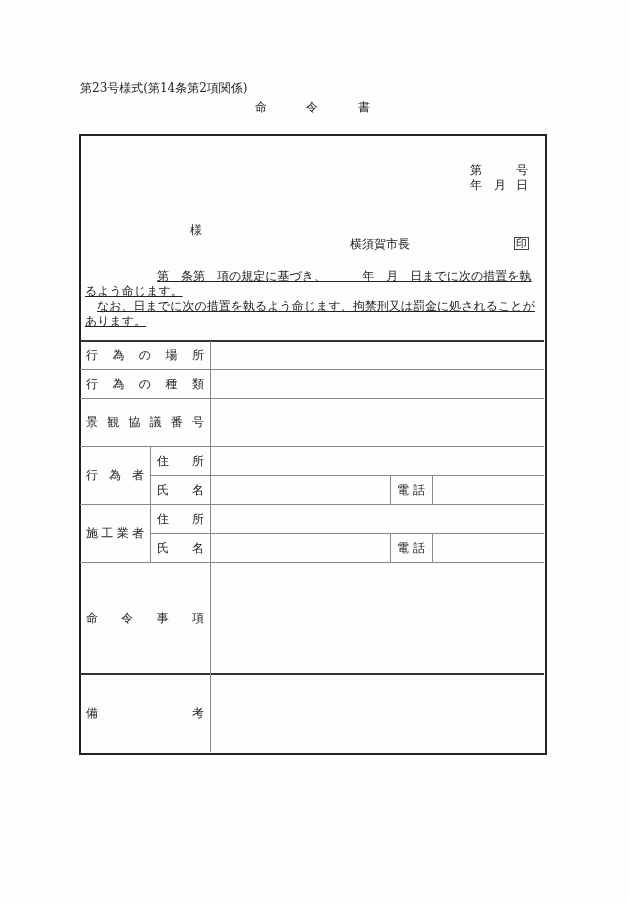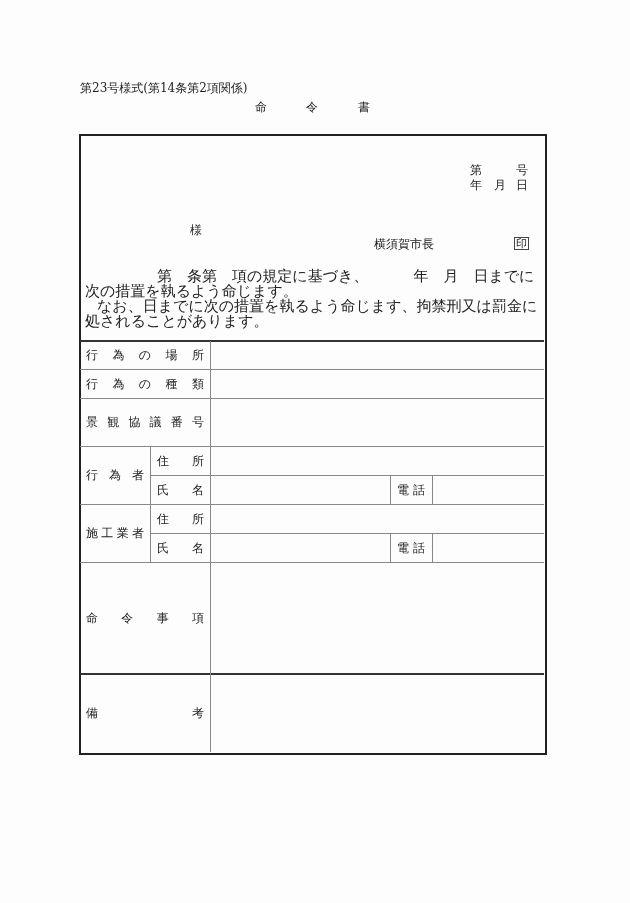--- a/index.html
+++ b/index.html
@@ -8,41 +8,41 @@
   .abs { position:absolute; white-space:nowrap; line-height:1; }
   .form-no { left:80px; top:82px; font-size:12px; }
   .title { top:101px; font-size:12px; }
   .box { position:absolute; left:79px; top:134px; width:464px; height:617px;
          border:2px solid #222; box-sizing:content-box; }
   .hline { position:absolute; height:0; border-top:1px solid #888; }
   .hline.thick { border-top:2px solid #333; }
   .vline { position:absolute; width:0; border-left:1px solid #888; }
   .lbl { position:absolute; display:flex; justify-content:space-between; align-items:center; font-size:12px; }
   .seal { border:1px solid #444; padding:0 1px; font-size:11px; }
-  .para { position:absolute; left:85px; width:458px; font-size:15px; line-height:15px; white-space:normal; }
+  .para { position:absolute; left:85px; width:458px; font-size:12px; line-height:15px; white-space:normal;text-decoration:underline; }
 </style>
 </head>
 <body>
 
 <div class="abs form-no">第23号様式(第14条第2項関係)</div>
 <div>
   <span class="abs title" style="left:255px">命</span>
   <span class="abs title" style="left:306px">令</span>
   <span class="abs title" style="left:358px">書</span>
 </div>
 
 <div class="box"></div>
 
 <span class="abs" style="left:470px;top:164px">第</span>
 <span class="abs" style="left:516px;top:164px">号</span>
 <span class="abs" style="left:470px;top:179px">年</span>
 <span class="abs" style="left:494px;top:179px">月</span>
 <span class="abs" style="left:516px;top:179px">日</span>
 <span class="abs" style="left:190px;top:224px">様</span>
-<span class="abs" style="left:374px;top:238px">横須賀市長</span>
+<span class="abs" style="left:350px;top:238px">横須賀市長</span>
 <span class="abs seal" style="left:514px;top:237px">印</span>
 
 <div class="para" style="top:269px;text-indent:72px">第　条第　項の規定に基づき、　　　年　月　日までに次の措置を執るよう命じます。</div>
 <div class="para" style="top:299px;text-indent:12px">なお、日までに次の措置を執るよう命じます、拘禁刑又は罰金に処されることがあります。</div>
 
 <div class="hline thick" style="left:80px;width:464px;top:340px"></div>
 <div class="hline" style="left:80px;width:464px;top:369px"></div>
 <div class="hline" style="left:80px;width:464px;top:398px"></div>
 <div class="hline" style="left:80px;width:464px;top:446px"></div>
 <div class="hline" style="left:150px;width:394px;top:475px"></div>

